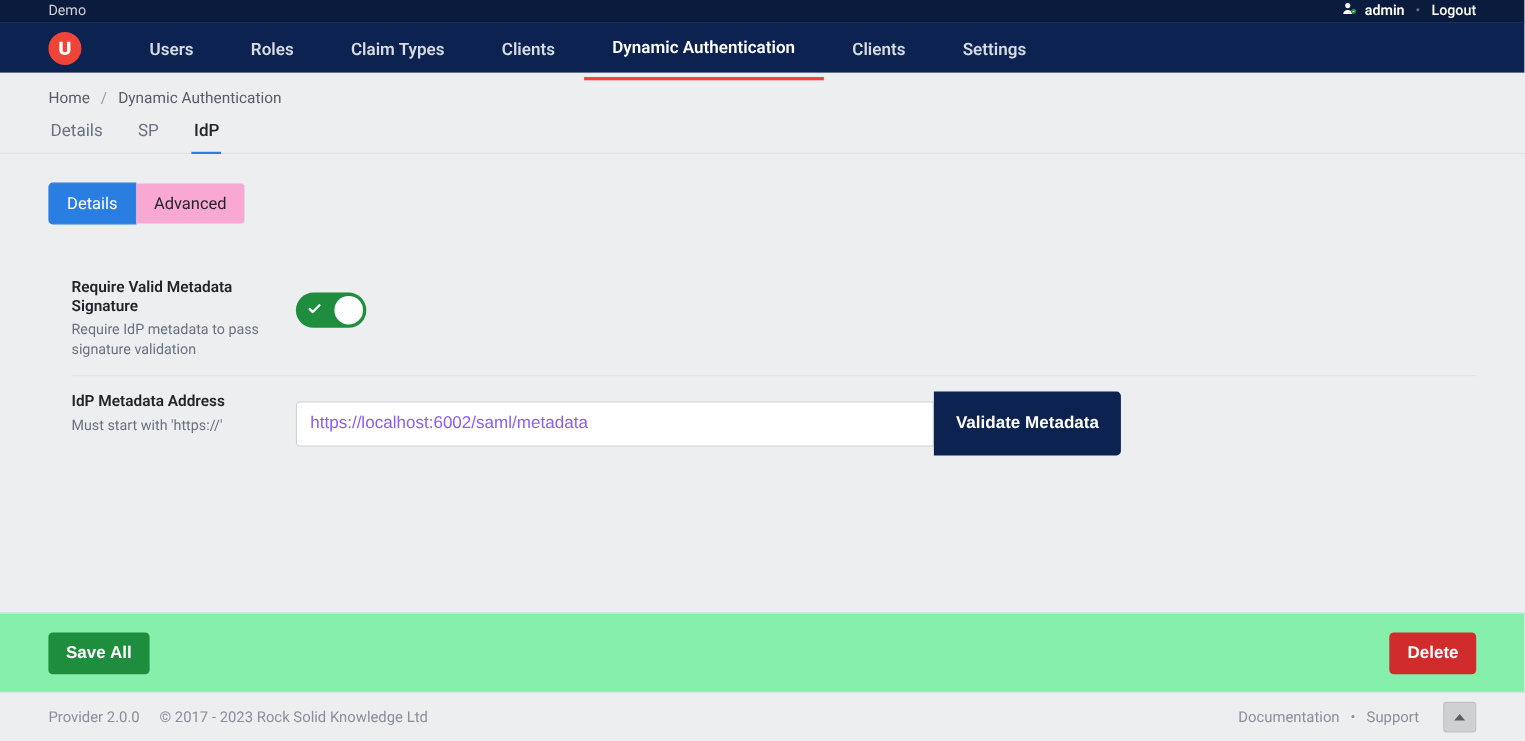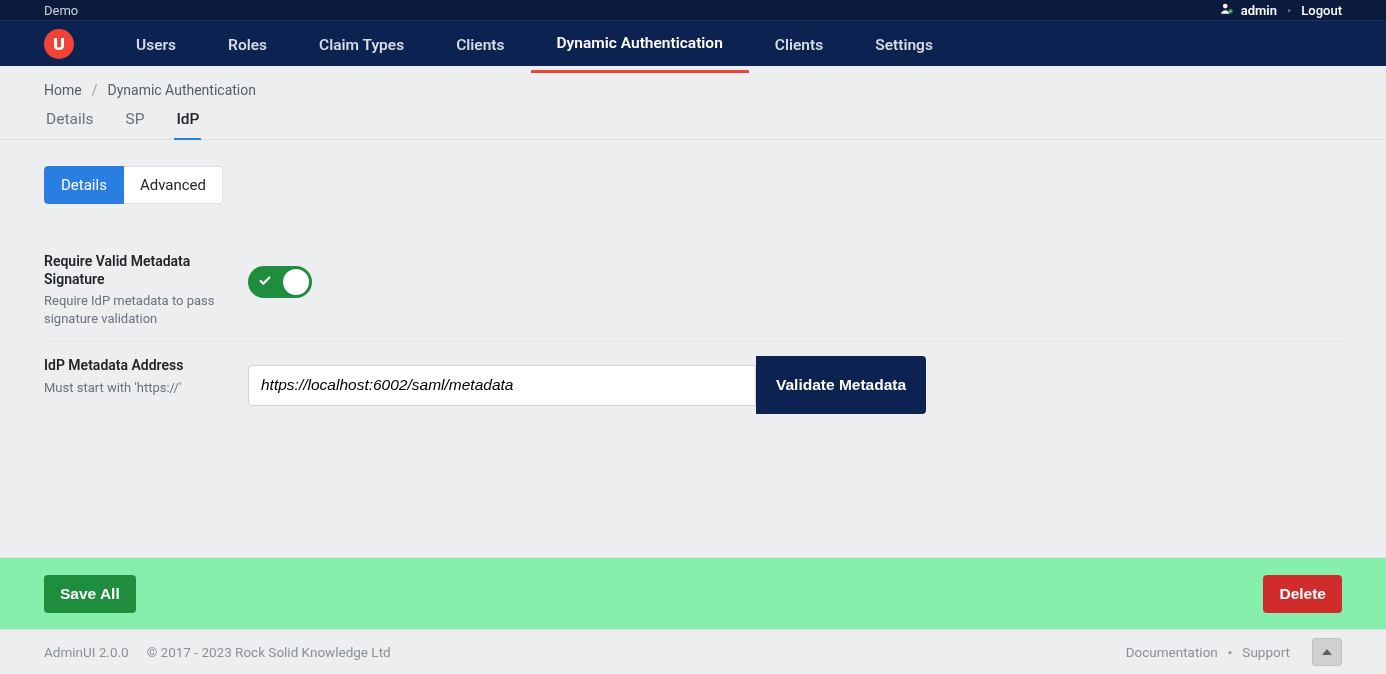--- a/index.html
+++ b/index.html
@@ -22,38 +22,38 @@
     .content { padding: 16px 44px 0; }
     .breadcrumb { font-size: 14px; color: #565e66; display: flex; align-items: center; gap: 10px; margin-bottom: 4px; }
     .breadcrumb .sep { color: #9aa0a6; }
     .page-title { font-size: 27px; font-weight: 600; color: #212529; margin-bottom: 14px; }
 
     .tabs { display: flex; gap: 28px; border-bottom: 1px solid #dcdfe3; margin: 0 -44px; padding: 0 44px; }
     .tab { padding: 8px 2px 10px; font-size: 15.5px; color: #6a7280; cursor: pointer; }
     .tab.active { color: #212529; font-weight: 500; border-bottom: 2px solid #2a7de1; margin-bottom: -1px; }
 
     .subtab-row { margin-top: 26px; display: flex; }
-    .subtab { padding: 9px 16px; font-size: 15px; cursor: pointer; background: #ffffff; border: 1px solid #dcdfe3; }
+    .subtab { padding: 9px 16px; font-size: 15px; cursor: pointer; background: #f9a8d4; border: 1px solid #dcdfe3; }
     .subtab.active { background: #2a7de1; color: #fff; border-color: #2a7de1; border-radius: 4px 0 0 4px; }
     .subtab:not(.active) { border-left: none; border-radius: 0 4px 4px 0; }
 
-    .form-block { margin-top: 34px; }
+    .form-block { margin-top: 34px; margin-left: 21px; }
     .form-row { display: flex; align-items: flex-start; padding: 14px 0; border-bottom: 1px solid #e3e6e9; }
     .form-row:last-of-type { border-bottom: none; }
     .form-label { width: 204px; min-width: 204px; padding-right: 20px; }
     .form-label .lbl { font-weight: 600; font-size: 14px; color: #212529; display: block; margin-bottom: 4px; line-height: 1.3; }
     .form-label .hint { font-size: 13px; color: #6a7280; line-height: 1.35; display: block; }
     .form-control-area { flex: 1; display: flex; align-items: center; }
     .form-control-area.center-v { min-height: 60px; }
 
     .toggle { width: 64px; height: 32px; background: #1e8e3e; border-radius: 16px; position: relative; cursor: pointer; }
     .toggle .check { position: absolute; left: 10px; top: 8px; color: #fff; font-size: 14px; font-weight: bold; }
     .toggle .knob { position: absolute; right: 3px; top: 3px; width: 26px; height: 26px; background: #fff; border-radius: 50%; }
 
-    .text-input { height: 41px; border: 1px solid #ced4da; border-radius: 4px 0 0 4px; padding: 0 12px; font-size: 15.5px; width: 508px; color: #000000; outline: none; font-style: italic; }
+    .text-input { height: 41px; border: 1px solid #ced4da; border-radius: 4px 0 0 4px; padding: 0 12px; font-size: 15.5px; width: 580px; color: #8b5cf6; outline: none; }
     .validate-btn { height: 58px; background: #0c2250; color: #fff; border: none; padding: 0 20px; font-size: 15.5px; font-weight: 600; border-radius: 0 4px 4px 0; cursor: pointer; }
 
     .action-bar { position: absolute; left: 0; right: 0; bottom: 45px; height: 72px; border-top: 1px solid #dcdfe3; display: flex; align-items: center; justify-content: space-between; padding: 0 44px; background: #86efac; }
     .btn-save { background: #1e8e3e; color: #fff; border: none; height: 38px; padding: 0 16px; font-size: 15.5px; font-weight: 600; border-radius: 4px; cursor: pointer; }
     .btn-delete { background: #d12c2c; color: #fff; border: none; height: 38px; padding: 0 16px; font-size: 15.5px; font-weight: 600; border-radius: 4px; cursor: pointer; }
 
     .footer { position: absolute; left: 0; right: 0; bottom: 0; height: 45px; border-top: 1px solid #dcdfe3; display: flex; align-items: center; justify-content: space-between; padding: 0 44px; background: #eceeef; font-size: 13.5px; color: #8a9099; }
     .footer .left { display: flex; gap: 18px; }
     .footer .right { display: flex; align-items: center; gap: 10px; }
     .footer a { color: #8a9099; text-decoration: none; }
@@ -148,21 +148,21 @@
   </div>
 </div>
 
 <div class="action-bar">
   <button class="btn-save">Save All</button>
   <button class="btn-delete">Delete</button>
 </div>
 
 <div class="footer">
   <div class="left">
-    <span>AdminUI 2.0.0</span>
+    <span>Provider 2.0.0</span>
     <span>© 2017 - 2023 Rock Solid Knowledge Ltd</span>
   </div>
   <div class="right">
     <a href="#">Documentation</a>
     <span class="sep">•</span>
     <a href="#">Support</a>
     <div class="scroll-top">
       <span class="chev-up"></span>
     </div>
   </div>

